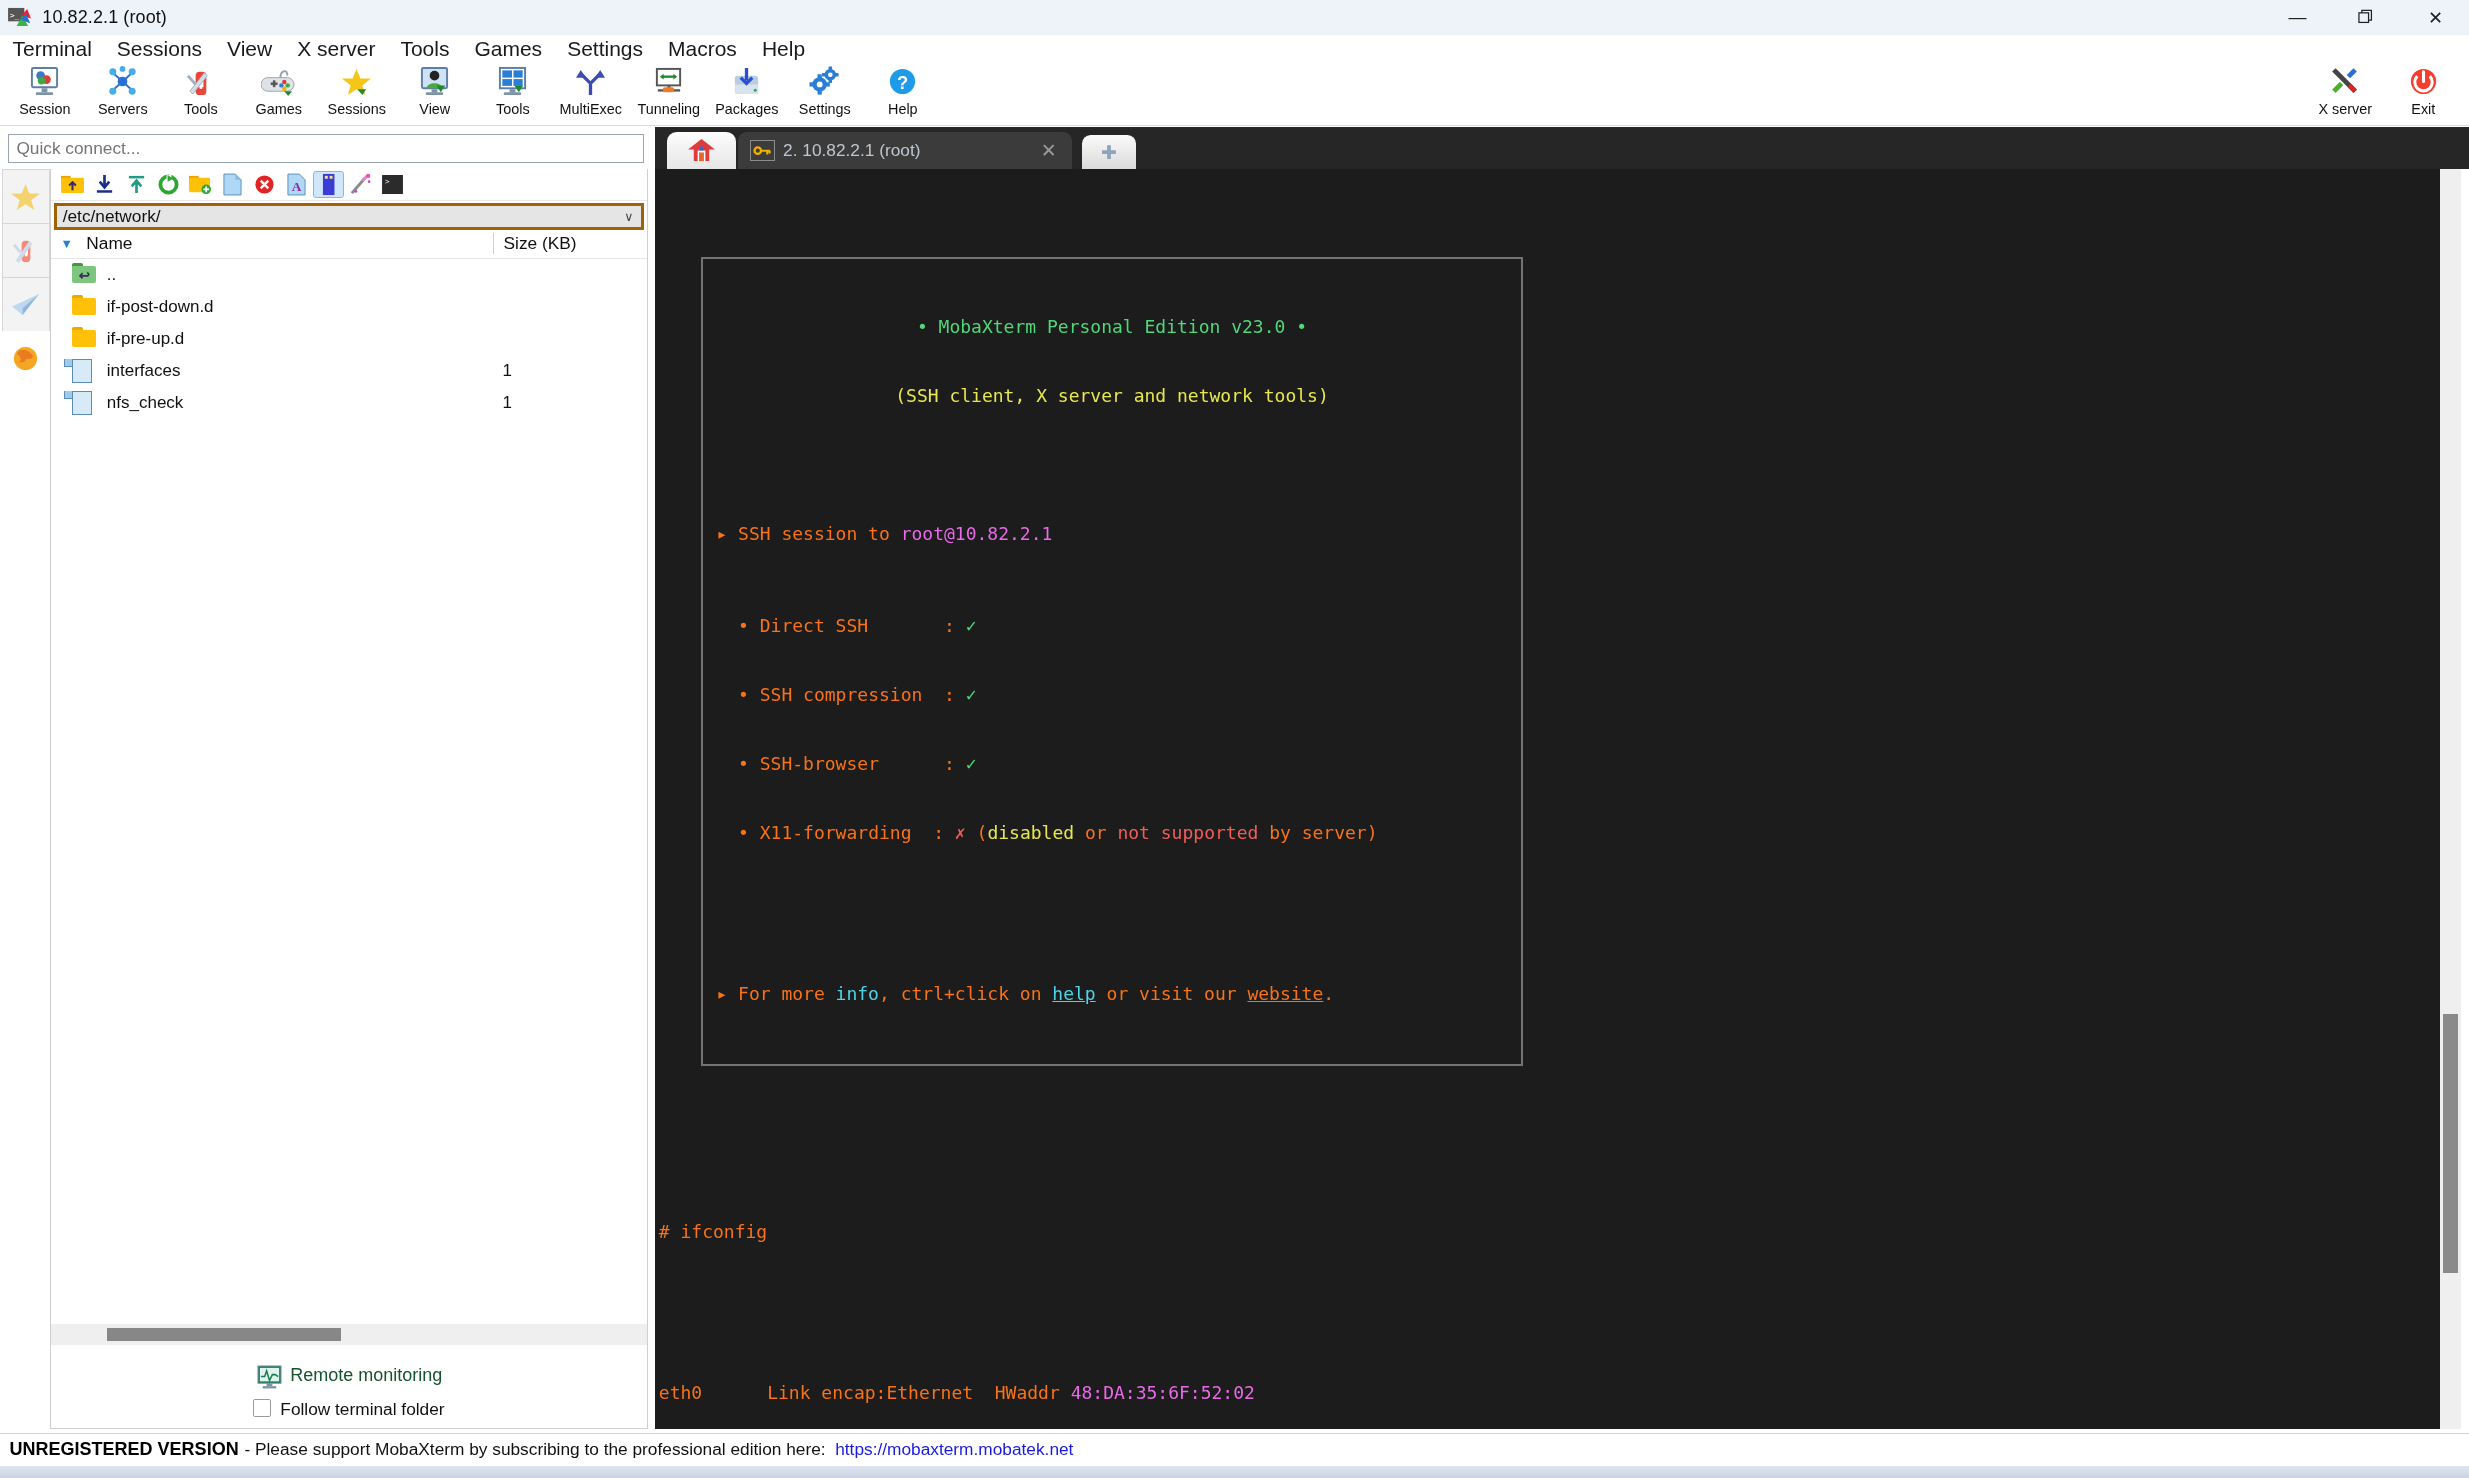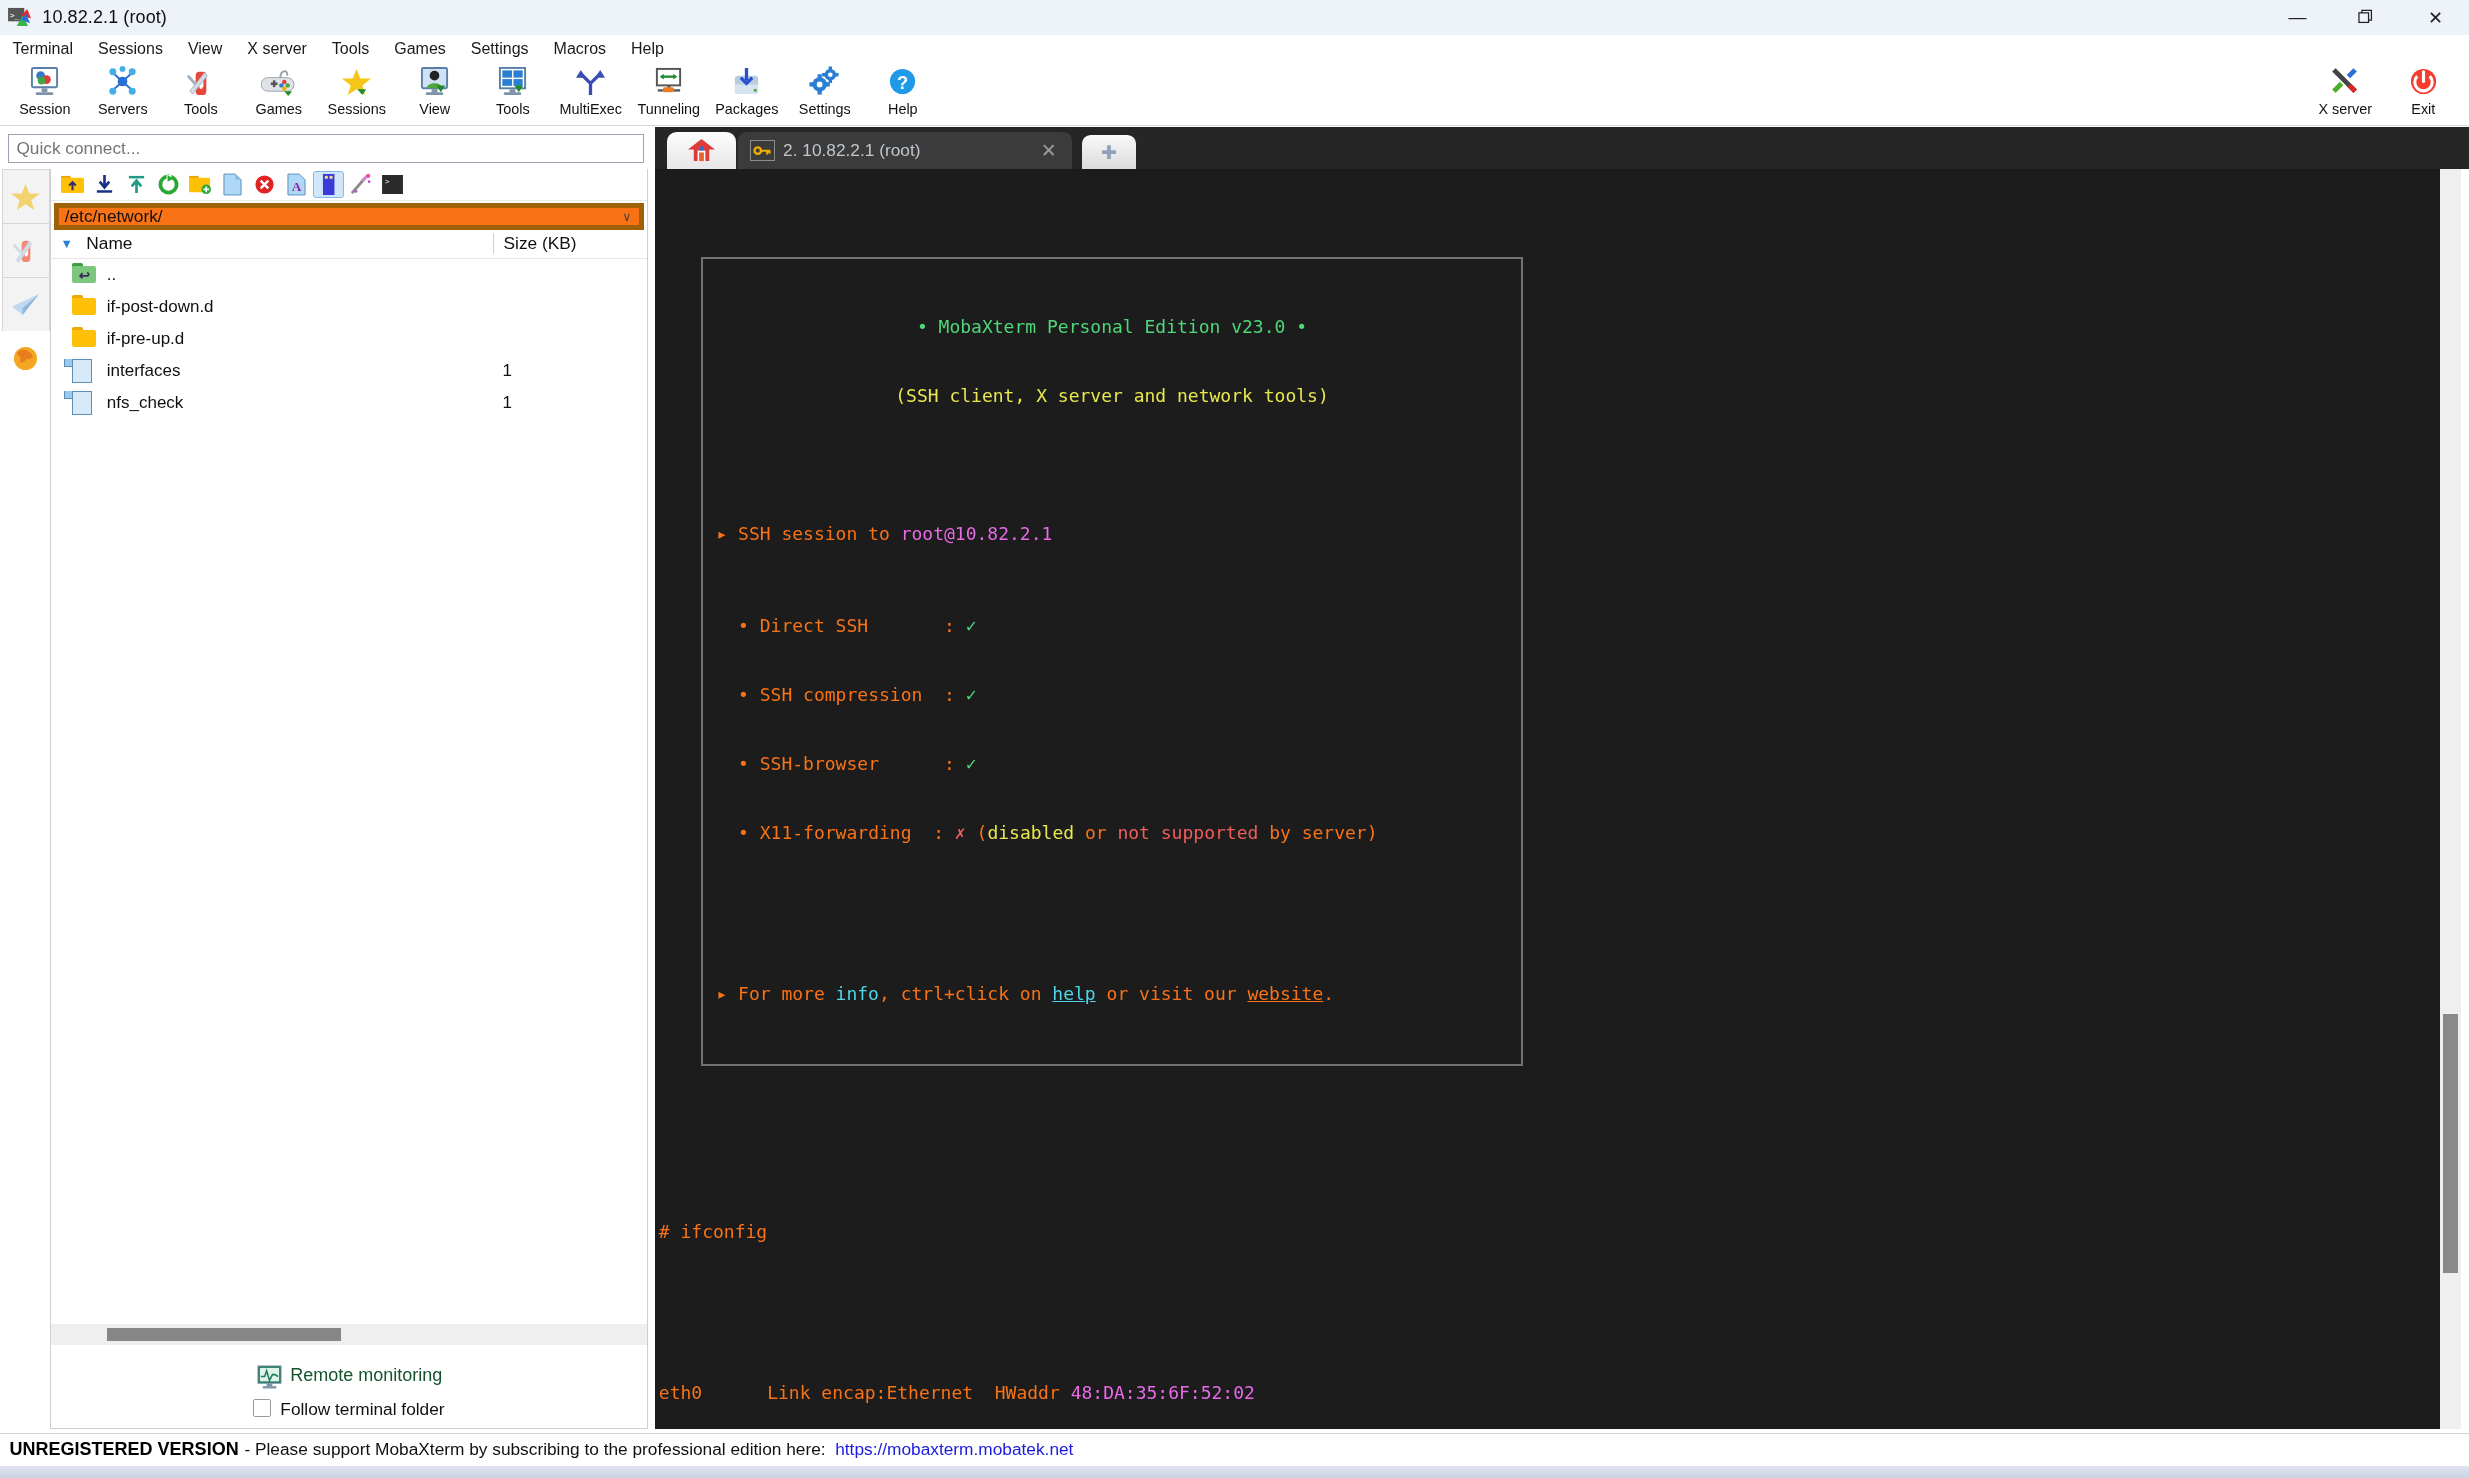--- a/index.html
+++ b/index.html
@@ -24,21 +24,21 @@
     width: 69px; height: 35px; display: flex; align-items: center; justify-content: center;
     font-size: 18px; color: #222;
   }
 
   
   .menubar {
     position: absolute; top: 35px; left: 0; width: 2470px; height: 27px;
     background: #ffffff; display: flex; align-items: center;
     border-bottom: 1px solid #e3e3e3;
   }
-  .menu-item { font-size: 16px; color: #1a1a1a; padding: 0 12.5px; line-height: 27px; cursor: default; }
+  .menu-item { font-size: 21px; color: #1a1a1a; padding: 0 12.5px; line-height: 27px; cursor: default; }
 
   
   .toolbar {
     position: absolute; top: 61px; left: 0; width: 2470px; height: 65px;
     background: #ffffff; border-bottom: 1px solid #d9d9d9;
   }
   .tb-items { display: flex; align-items: flex-start; padding-left: 5.8px; padding-top: 2.9px; }
   .tb-btn {
     width: 78px; height: 61px; display: flex; flex-direction: column;
     align-items: center; justify-content: flex-start; cursor: default;
@@ -72,21 +72,21 @@
   .fb-toolbar {
     height: 32px; display: flex; align-items: center; padding-left: 5.8px; gap: 1px;
     border-bottom: 1px solid #e8e8e8;
   }
   .fb-ico {
     width: 31px; height: 27px; display: flex; align-items: center; justify-content: center;
     position: relative;
   }
   .fb-ico.sel { background: #cfe6fb; border: 1px solid #86b9e6; border-radius: 2.9px; }
   .fb-path {
-    margin: 1.9px 2.9px 0 2.9px; height: 27px; border: 5px solid #a16207; background: #f97316;
+    margin: 1.9px 2.9px 0 2.9px; height: 27px; border: 3px solid #a16207; background: #e5e5e5;
     display: flex; align-items: center; padding: 0 5.8px; font-size: 17.3px; color: #111;
     position: relative;
   }
   .fb-path .chev { position: absolute; right: 7.7px; font-size: 12.5px; color: #444; }
   .fb-head {
     display: flex; align-items: center; height: 29px; font-size: 17.3px; color: #111;
     padding-left: 9.6px; border-bottom: 1px solid #e6e6e6;
   }
   .fb-head .sortarrow { color: #2a7fd4; font-size: 12.5px; margin-right: 13.4px; }
   .fb-head .c-name { flex: 1; }

